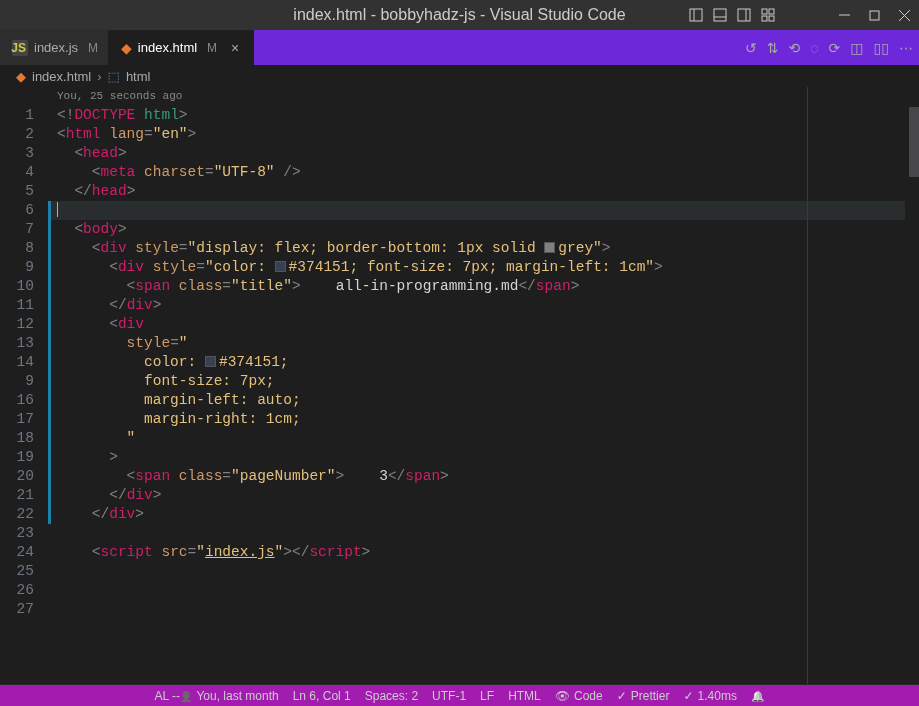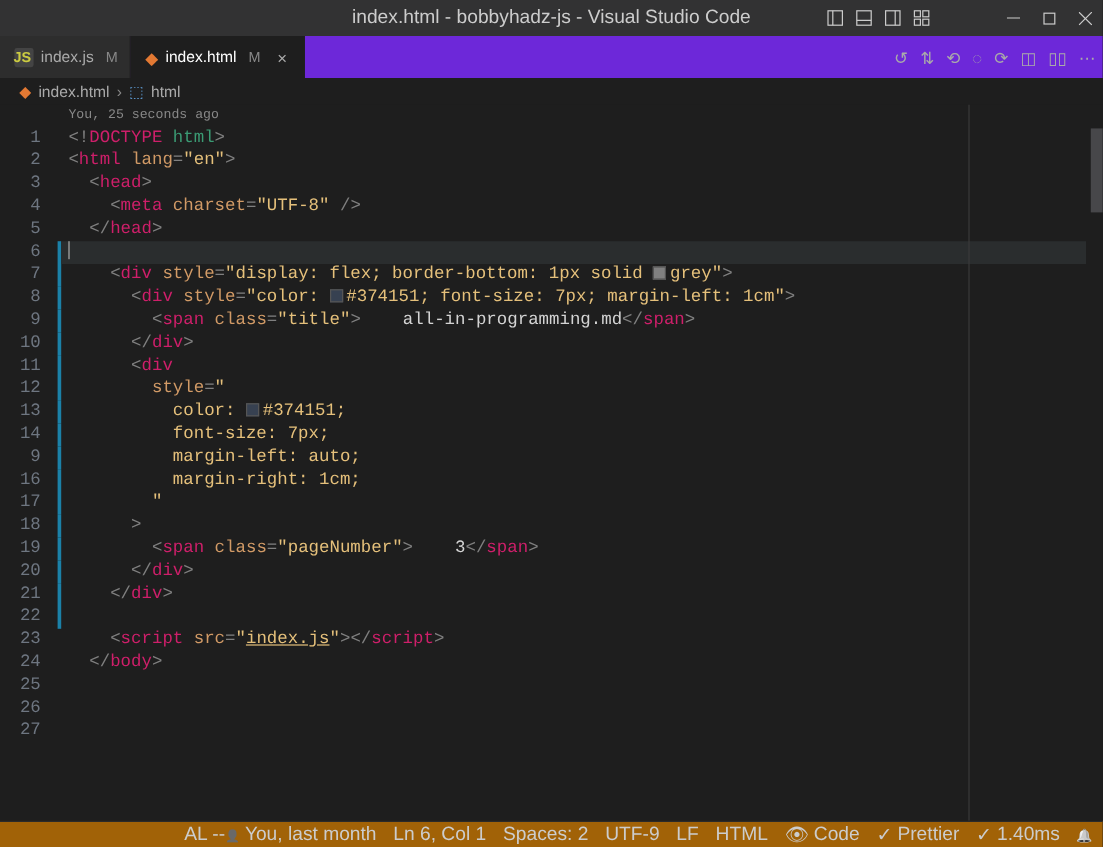--- a/index.html
+++ b/index.html
@@ -86,22 +86,22 @@
   .attr{color:#d19a66;}
   .str{color:#e5c07b;}
   .tag{color:#ce1f6a;}
   .colbox{display:inline-block;width:11px;height:11px;border:1px solid #555;vertical-align:middle;margin-right:3px; position:relative;top:-1px;}
   .under{text-decoration:underline;}
   .plain{color:#d4d4d4;margin-left:35px;}
   .minimap{width:14px; background:#1e1e1e; position:relative;}
   .minimap .vis{position:absolute; right:0; top:20px; width:10px; height:70px; background:#47474a;}
   
   .status-bar{
-    height:22px; background:#a16207; font-size:16px; color:#ccc; border-top:1px solid #2a2a2a;
-    display:flex; align-items:center; justify-content:flex-end; padding:0 8px;
+    height:22px; background:#a21caf; font-size:12px; color:#ccc; border-top:1px solid #2a2a2a;
+    display:flex; align-items:center; justify-content:center; padding:0 8px;
   }
   .status-left, .status-right{display:flex; align-items:center; gap:14px;}
   .status-item{display:flex; align-items:center; gap:4px;}
   .ico-person::before{content:"👤"; font-size:10px; filter:grayscale(1);}
   .check::before{content:"✓"; color:#ccc;}
   .bell::before{content:"🔔"; font-size:11px; filter:grayscale(1);}
   svg{display:block;}
 </style>
 </head>
 <body>
@@ -250,57 +250,57 @@
   </div>
   <div class="code-area">
     <div class="ruler"></div>
     <div class="codelens">You, 25 seconds ago</div>
     <div class="code-line"><span class="pun">&lt;!</span><span class="kw">DOCTYPE</span><span class="dt"> html</span><span class="pun">&gt;</span></div>
     <div class="code-line"><span class="pun">&lt;</span><span class="tag">html</span><span class="attr"> lang</span><span class="pun">=</span><span class="str">"en"</span><span class="pun">&gt;</span></div>
     <div class="code-line"><span class="pun">  &lt;</span><span class="tag">head</span><span class="pun">&gt;</span></div>
     <div class="code-line"><span class="pun">    &lt;</span><span class="tag">meta</span><span class="attr"> charset</span><span class="pun">=</span><span class="str">"UTF-8"</span><span class="pun"> /&gt;</span></div>
     <div class="code-line"><span class="pun">  &lt;/</span><span class="tag">head</span><span class="pun">&gt;</span></div>
     <div class="code-line current"><span class="cursor"></span></div>
+    <div class="code-line"><span class="pun">  &lt;</span><span class="tag">body</span><span class="pun">&gt;</span></div>
     <div class="code-line"><span class="pun">    &lt;</span><span class="tag">div</span><span class="attr"> style</span><span class="pun">=</span><span class="str">"display: flex; border-bottom: 1px solid </span><span class="colbox" style="background:#808080"></span><span class="str">grey"</span><span class="pun">&gt;</span></div>
     <div class="code-line"><span class="pun">      &lt;</span><span class="tag">div</span><span class="attr"> style</span><span class="pun">=</span><span class="str">"color: </span><span class="colbox" style="background:#374151"></span><span class="str">#374151; font-size: 7px; margin-left: 1cm"</span><span class="pun">&gt;</span></div>
     <div class="code-line"><span class="pun">        &lt;</span><span class="tag">span</span><span class="attr"> class</span><span class="pun">=</span><span class="str">"title"</span><span class="pun">&gt;</span><span class="plain">all-in-programming.md</span><span class="pun">&lt;/</span><span class="tag">span</span><span class="pun">&gt;</span></div>
     <div class="code-line"><span class="pun">      &lt;/</span><span class="tag">div</span><span class="pun">&gt;</span></div>
     <div class="code-line"><span class="pun">      &lt;</span><span class="tag">div</span></div>
     <div class="code-line"><span class="attr">        style</span><span class="pun">=</span><span class="str">"</span></div>
     <div class="code-line"><span class="str">          color: </span><span class="colbox" style="background:#374151"></span><span class="str">#374151;</span></div>
     <div class="code-line"><span class="str">          font-size: 7px;</span></div>
     <div class="code-line"><span class="str">          margin-left: auto;</span></div>
     <div class="code-line"><span class="str">          margin-right: 1cm;</span></div>
     <div class="code-line"><span class="str">        "</span></div>
     <div class="code-line"><span class="pun">      &gt;</span></div>
     <div class="code-line"><span class="pun">        &lt;</span><span class="tag">span</span><span class="attr"> class</span><span class="pun">=</span><span class="str">"pageNumber"</span><span class="pun">&gt;</span><span class="plain">3</span><span class="pun">&lt;/</span><span class="tag">span</span><span class="pun">&gt;</span></div>
     <div class="code-line"><span class="pun">      &lt;/</span><span class="tag">div</span><span class="pun">&gt;</span></div>
     <div class="code-line"><span class="pun">    &lt;/</span><span class="tag">div</span><span class="pun">&gt;</span></div>
     <div class="code-line"></div>
     <div class="code-line"><span class="pun">    &lt;</span><span class="tag">script</span><span class="attr"> src</span><span class="pun">=</span><span class="str">"</span><span class="str under">index.js</span><span class="str">"</span><span class="pun">&gt;&lt;/</span><span class="tag">script</span><span class="pun">&gt;</span></div>
-    <div class="code-line"><span class="pun">  &lt;/</span><span class="tag">body</span><span class="pun">&gt;</span></div>
     <div class="code-line"></div>
   </div>
   <div class="minimap">
     <div class="vis"></div>
   </div>
 </div>
 
 <div class="status-bar">
   <div class="status-left">
     <div class="status-item">AL --</div>
   </div>
   <div class="status-right">
     <div class="status-item">
         <span class="ico-person"></span>
         <span>You, last month</span>
       </div>
     <div class="status-item">Ln 6, Col 1</div>
     <div class="status-item">Spaces: 2</div>
-    <div class="status-item">UTF-9</div>
+    <div class="status-item">UTF-1</div>
     <div class="status-item">LF</div>
     <div class="status-item">HTML</div>
     <div class="status-item">
         <span>👁</span>
         <span>Code</span>
       </div>
     <div class="status-item">
         <span class="check"></span>
         <span>Prettier</span>
       </div>

